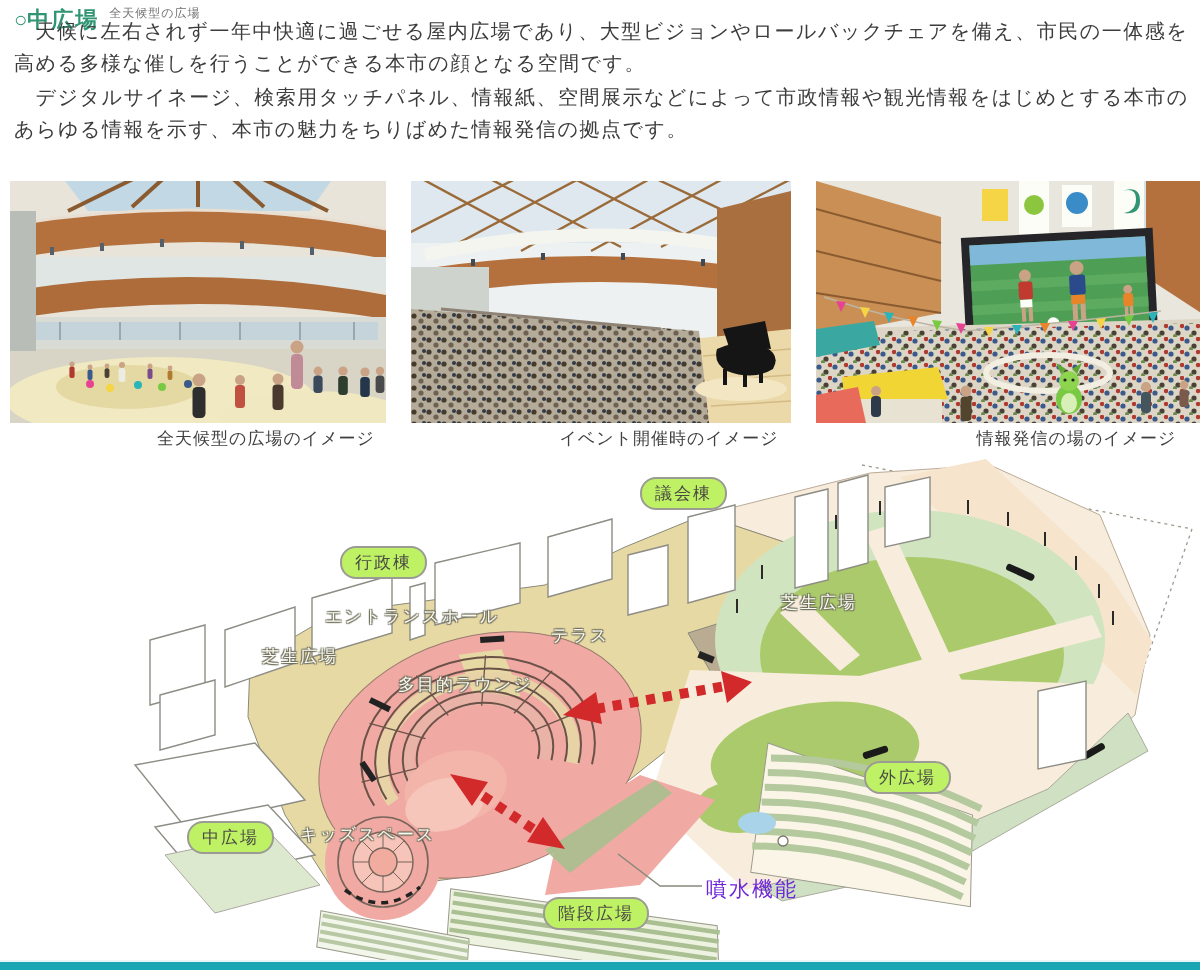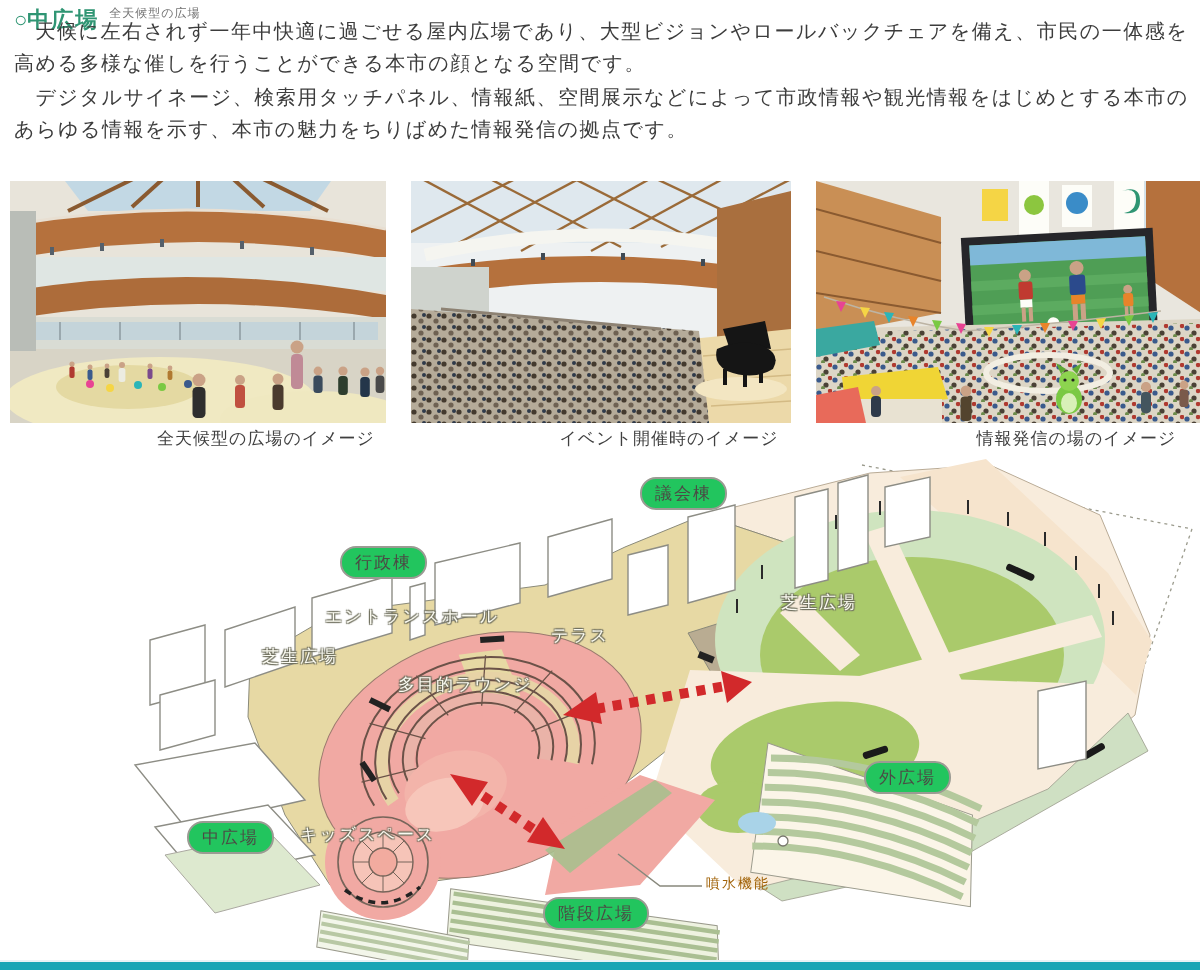--- a/index.html
+++ b/index.html
@@ -20,25 +20,25 @@
   
   .captions{position:absolute;top:427px;left:10px;display:flex;gap:25px;align-items:flex-end;}
   .captions .cap{width:376px;text-align:center;font-size:17px;color:#3f3f3f;letter-spacing:1px;
                  transform:translateX(68px);}
   .captions .cap.c2{width:380px;}
   .captions .cap.c3{width:385px;}
   
   .siteplan{position:absolute;top:455px;left:0;width:1200px;height:507px;}
   .siteplan svg{position:absolute;top:0;left:0;}
   .lbl{position:absolute;white-space:nowrap;}
-  .lbl-bubble{background:#22c55e;border:2px solid #9b9b93;border-radius:16px;
+  .lbl-bubble{background:#bef264;border:2px solid #9b9b93;border-radius:16px;
               padding:3px 13px;font-size:17px;color:#4b4b45;letter-spacing:2px;}
   .lbl-area{font-size:17px;color:#fbfbf2;letter-spacing:2px;
             text-shadow:1px 1px 1px #70705f,-1px -1px 1px #70705f,1px -1px 1px #70705f,-1px 1px 1px #70705f;}
-  .lbl-plain{font-size:14px;color:#a16207;letter-spacing:2px;}
+  .lbl-plain{font-size:21px;color:#6d28d9;letter-spacing:2px;}
   
   .bottombar{position:absolute;bottom:0;left:0;width:1200px;height:8px;background:#18a6b5;
              border-top:2px solid #e7f3f5;}
 </style>
 </head>
 <body>
 
 <div class="hdr">
   <span><span class="marker">○</span><span class="title">中広場</span></span>
   <span class="subtitle">全天候型の広場</span>

